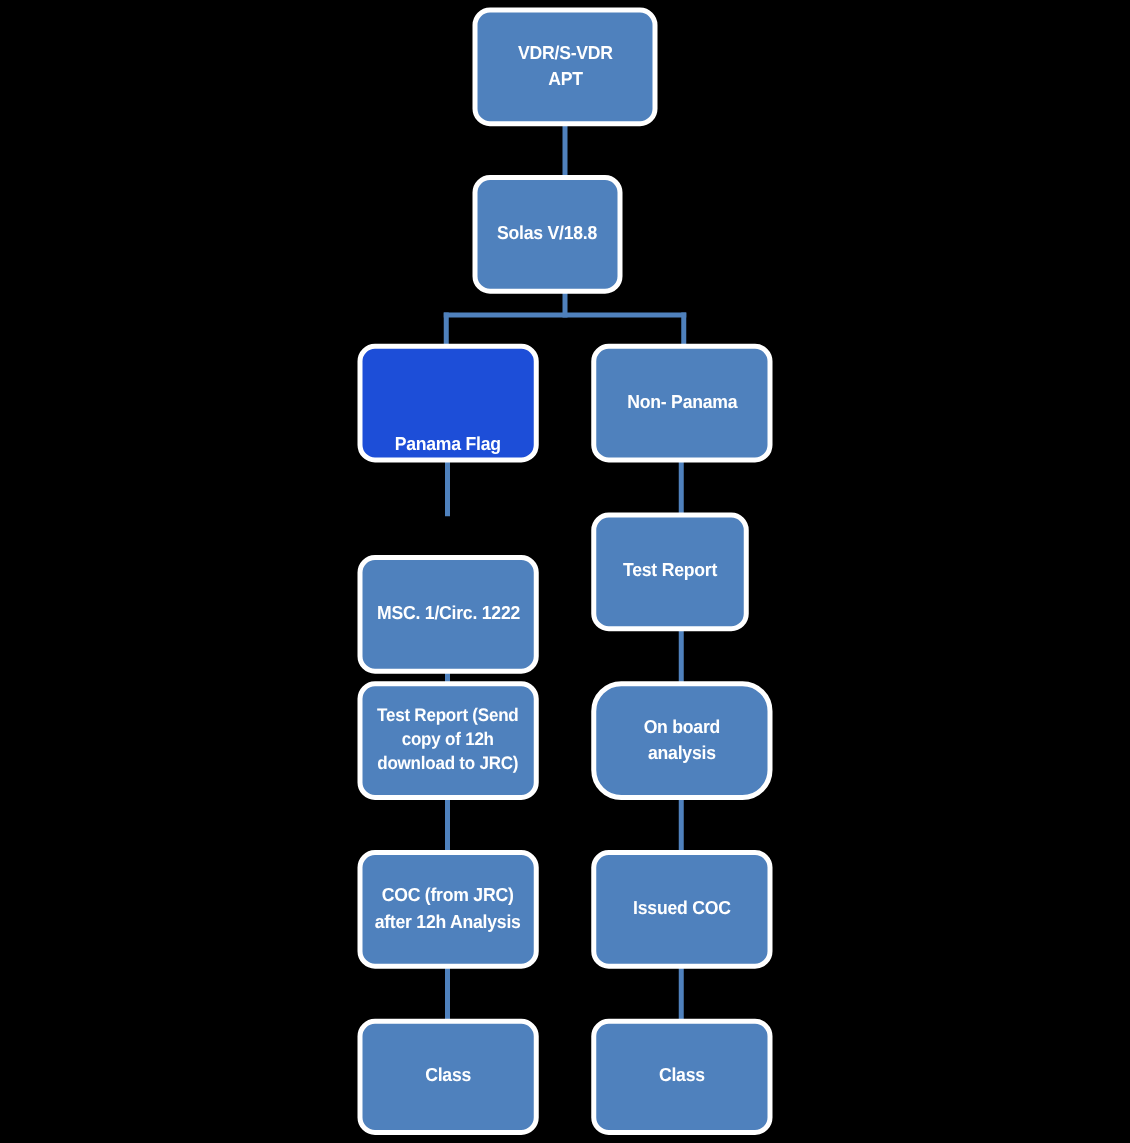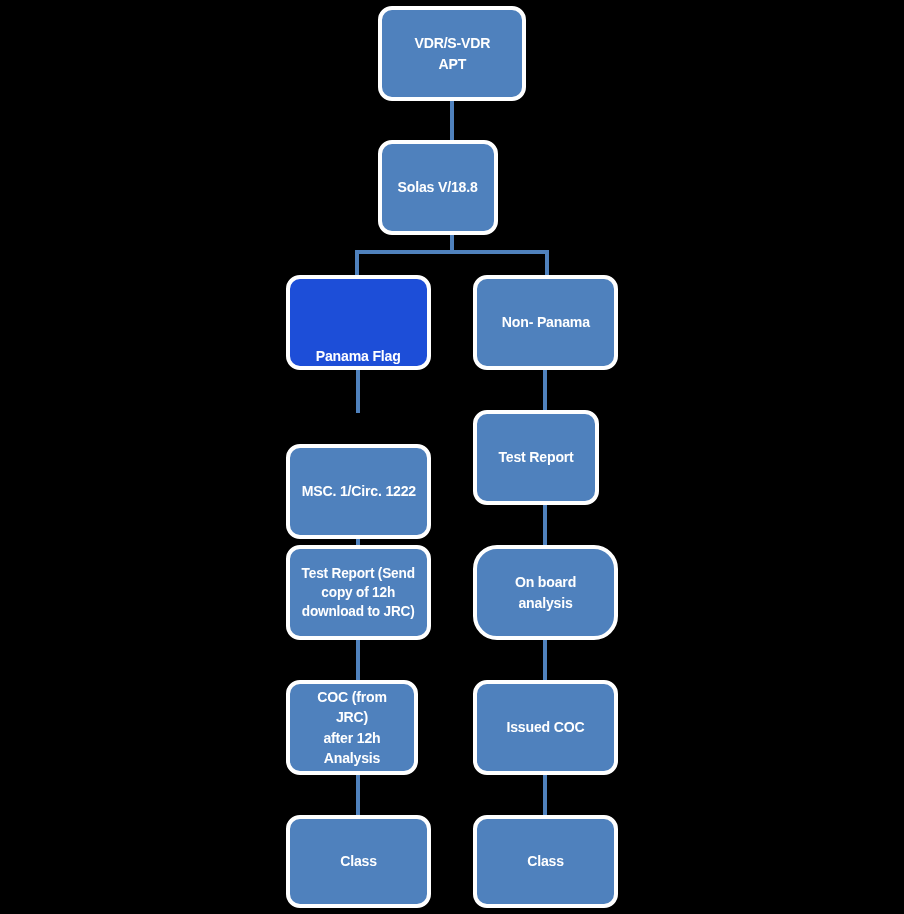--- a/index.html
+++ b/index.html
@@ -96,21 +96,21 @@
         <div class="node-label" style="color: rgb(255, 255, 255);">Test Report</div>
       </div>
       <div class="node" style="left: 286px; top: 545px; width: 145px; height: 95px; background: rgb(79, 129, 189); border-color: rgb(255, 255, 255); justify-content: center;">
         <div class="node-label multi" style="color: rgb(255, 255, 255);">Test Report (Send
 copy of 12h
 download to JRC)</div>
       </div>
       <div class="node" style="left: 473px; top: 545px; width: 145px; height: 95px; background: rgb(79, 129, 189); border-color: rgb(255, 255, 255); border-radius: 24px;">
         <div class="node-label" style="color: rgb(255, 255, 255);">On board analysis</div>
       </div>
-      <div class="node" style="left: 286px; top: 680px; width: 132px; height: 95px; background: rgb(79, 129, 189); border-color: rgb(255, 255, 255);">
+      <div class="node" style="left: 286px; top: 680px; width: 145px; height: 95px; background: rgb(79, 129, 189); border-color: rgb(255, 255, 255);">
         <div class="node-label" style="color: rgb(255, 255, 255);">COC (from JRC)
 after 12h  Analysis</div>
       </div>
       <div class="node" style="left: 473px; top: 680px; width: 145px; height: 95px; background: rgb(79, 129, 189); border-color: rgb(255, 255, 255); align-items: center;">
         <div class="node-label" style="color: rgb(255, 255, 255);">Issued COC</div>
       </div>
       <div class="node" style="left: 286px; top: 815px; width: 145px; height: 93px; background: rgb(79, 129, 189); border-color: rgb(255, 255, 255);">
         <div class="node-label" style="color: rgb(255, 255, 255);">Class</div>
       </div>
       <div class="node" style="left: 473px; top: 815px; width: 145px; height: 93px; background: rgb(79, 129, 189); border-color: rgb(255, 255, 255);">

